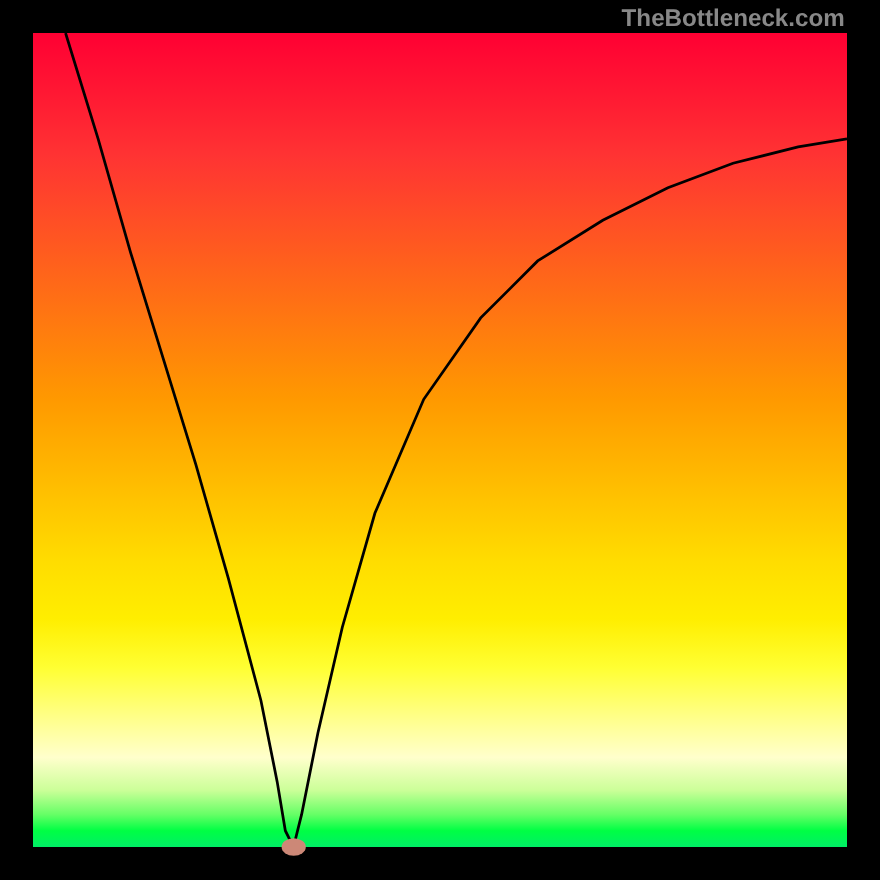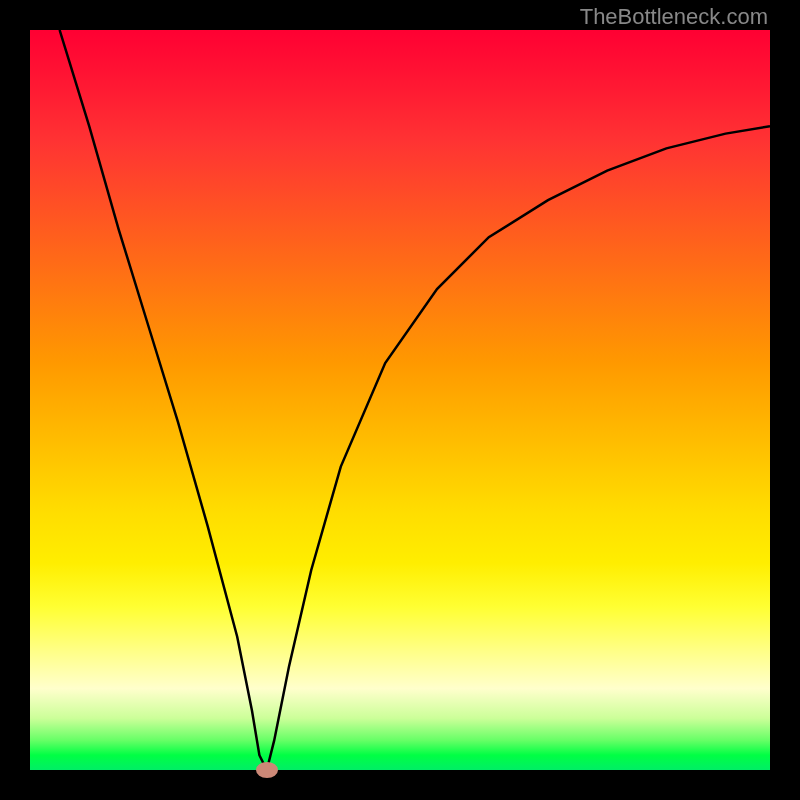--- a/index.html
+++ b/index.html
@@ -38,21 +38,21 @@
         #00ff44 98%,
         #00ee66 100%
       );
     }
     .watermark {
       position: absolute;
       top: 4px;
       right: 32px;
       color: #888;
       font-size: 22px;
-      font-weight: normal;
+      font-weight: bold;
       z-index: 10;
     }
     .curve-svg {
       position: absolute;
       top: 0;
       left: 0;
       width: 100%;
       height: 100%;
     }
     .marker {

